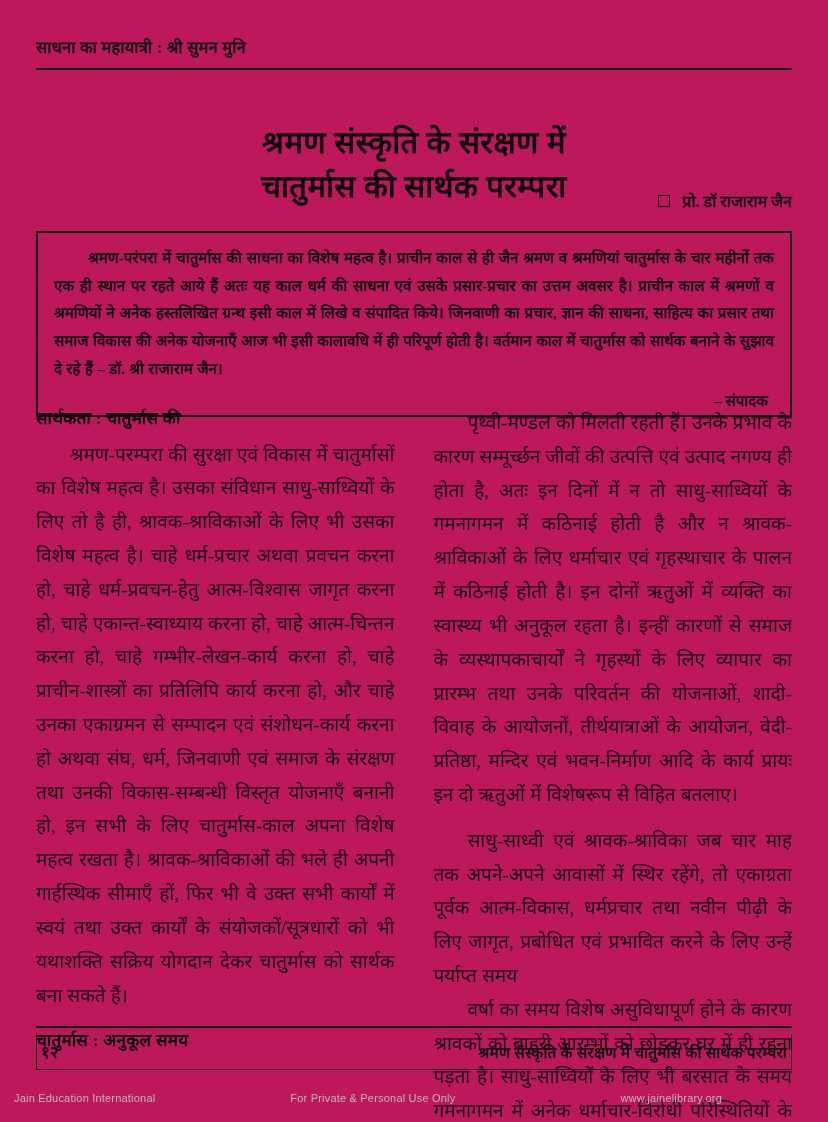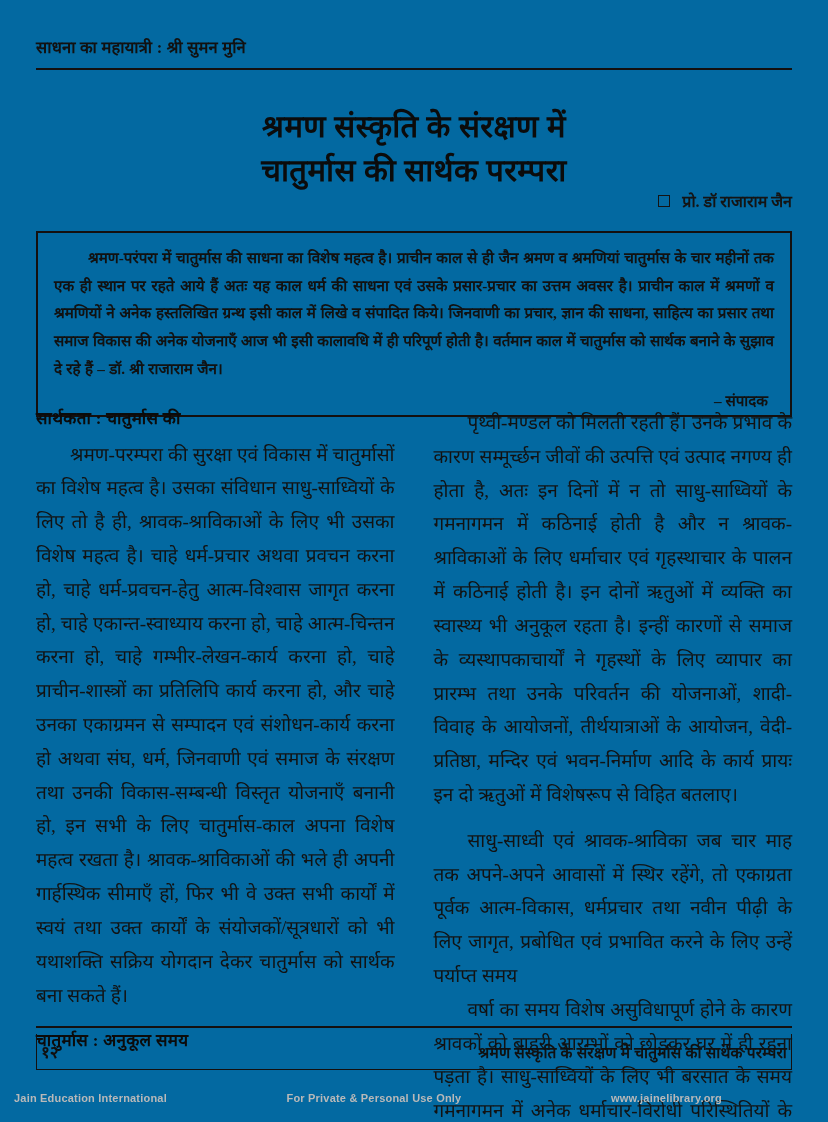--- a/index.html
+++ b/index.html
@@ -13,21 +13,21 @@
     height: 1122px;
     position: relative;
     font-family: "Liberation Serif", "DejaVu Serif", serif;
     color: #0d0d0d;
     overflow: hidden;
   }
 
   .page {
     position: absolute;
     inset: 0;
-    background: #0369a1;
+    background: #be185d;
   }
 
   
   .running-header {
     position: absolute;
     left: 36px;
     top: 38px;
     width: 756px;
     font-size: 16.5px;
     font-weight: 700;
@@ -41,21 +41,21 @@
     top: 68px;
     width: 756px;
     height: 0;
     border-top: 2.2px solid #14100f;
   }
 
   
   .article-title {
     position: absolute;
     left: 36px;
-    top: 84px;
+    top: 100px;
     width: 756px;
     text-align: center;
     font-size: 31px;
     font-weight: 700;
     line-height: 1.42;
     letter-spacing: 0.4px;
     color: #0b0b0b;
   }
   .article-title .tline { display: block; }
 
@@ -188,21 +188,20 @@
     height: 34px;
     display: flex;
     align-items: flex-start;
     justify-content: space-between;
     padding: 4px 14px 16px 14px;
     box-sizing: border-box;
     font-family: "Liberation Sans", sans-serif;
     font-size: 11px;
     color: #b9b9b9;
     letter-spacing: 0.2px;
-    font-weight: bold;
   }
   .scan-strip span { white-space: nowrap; }
   .scan-center { margin-left: -30px; }
 </style>
 </head>
 <body>
 
 <div class="page">
 
   <div class="running-header">साधना का महायात्री : श्री सुमन मुनि</div>

